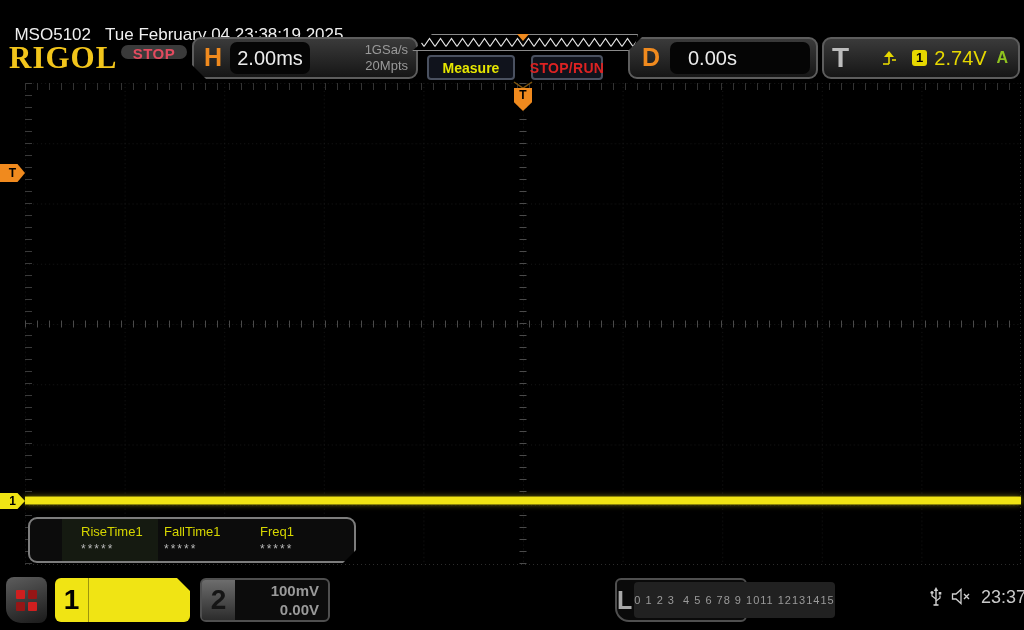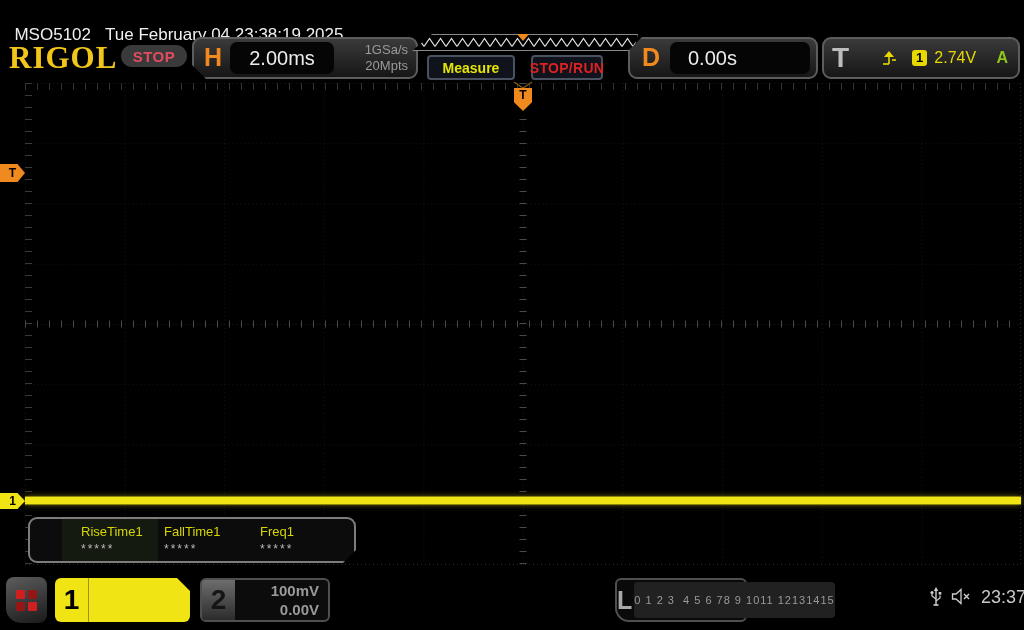--- a/index.html
+++ b/index.html
@@ -7,33 +7,33 @@
        font-family:"Liberation Sans",sans-serif;-webkit-font-smoothing:antialiased;}
   .abs{position:absolute;}
 
   
   .titlebar{left:5px;top:5px;color:#f0f0f0;font-size:17px;white-space:pre;}
   .titlebar .dt{margin-left:14px;}
 
   
   .logo{left:9px;top:40px;font-family:"Liberation Serif",serif;font-weight:bold;
         font-size:31px;color:#f2c51b;letter-spacing:1px;}
-  .stop-oval{left:121px;top:45px;width:66px;height:22px;background:#3a3a3a;
-        border-radius:14px;display:flex;align-items:center;justify-content:center;}
+  .stop-oval{left:121px;top:45px;width:66px;height:14px;background:#3a3a3a;
+        border-radius:14px;display:flex;align-items:flex-start;justify-content:center;}
   .stop-oval span{color:#e34b5f;font-weight:bold;font-size:15px;letter-spacing:.5px;}
 
   .blk{background:linear-gradient(#3a3a3a,#161616);border:2px solid #5d5d5d;
        border-radius:9px;box-sizing:border-box;}
   .blk-letter{font-size:25px;font-weight:bold;color:#f08a1e;}
   .inner{background:#050505;border-radius:7px;color:#ececec;}
 
   .h-blk{left:192px;top:37px;width:226px;height:42px;
          clip-path:polygon(0 0,100% 0,100% 100%,14px 100%,0 calc(100% - 14px));}
   .h-blk .blk-letter{position:absolute;left:10px;top:4px;}
-  .h-blk .inner{position:absolute;left:36px;top:3px;width:104px;height:32px;
+  .h-blk .inner{position:absolute;left:36px;top:3px;width:80px;height:32px;
         display:flex;align-items:center;justify-content:center;font-size:20px;}
   .h-rates{position:absolute;right:8px;top:3px;text-align:right;color:#9a9a9a;
         font-size:13px;line-height:16px;}
 
   .strip{left:412px;top:34px;width:226px;height:17px;background:#000;
          border:1px solid #8a8a8a;box-sizing:border-box;
          clip-path:polygon(20px 0,100% 0,calc(100% - 5px) 100%,0 100%);}
   .strip svg{display:block;}
   .strip-tri{left:517px;top:34px;width:0;height:0;border-left:6px solid transparent;
          border-right:6px solid transparent;border-top:7px solid #f08a1e;}
@@ -48,21 +48,21 @@
          clip-path:polygon(14px 0,100% 0,100% 100%,0 100%,0 14px);}
   .d-blk .blk-letter{position:absolute;left:12px;top:4px;}
   .d-blk .inner{position:absolute;left:40px;top:3px;right:6px;height:32px;
          display:flex;align-items:center;font-size:20px;padding-left:18px;}
 
   .t-blk{left:822px;top:37px;width:198px;height:42px;display:flex;align-items:center;}
   .t-letter{font-size:28px;font-weight:bold;color:#bdbdbd;margin-left:8px;}
   .edge-icon{margin-left:32px;}
   .trig-badge{margin-left:14px;background:#e6d800;color:#000;font-weight:bold;
         font-size:13px;padding:0 4px;border-radius:3px;line-height:16px;}
-  .trig-level{margin-left:7px;color:#e6d800;font-size:16px;}
+  .trig-level{margin-left:7px;color:#e6d800;font-size:20px;}
   .trig-mode{margin-left:auto;margin-right:10px;color:#8fc31f;font-weight:bold;font-size:16px;}
 
   
   .graticule{left:25px;top:83px;width:996px;height:482px;}
   .trace{left:25px;top:497px;width:996px;height:7px;background:#f0e414;
          box-shadow:0 1px 0 rgba(240,228,20,.45),0 -1px 0 rgba(240,228,20,.45),
                     0 0 6px rgba(240,228,20,.55);}
   .lmarker{width:25px;height:18px;display:flex;align-items:center;
          clip-path:polygon(0 0,70% 0,100% 50%,70% 100%,0 100%);
          font-weight:bold;font-size:12px;color:#000;padding-left:0;justify-content:center;box-sizing:border-box;}

